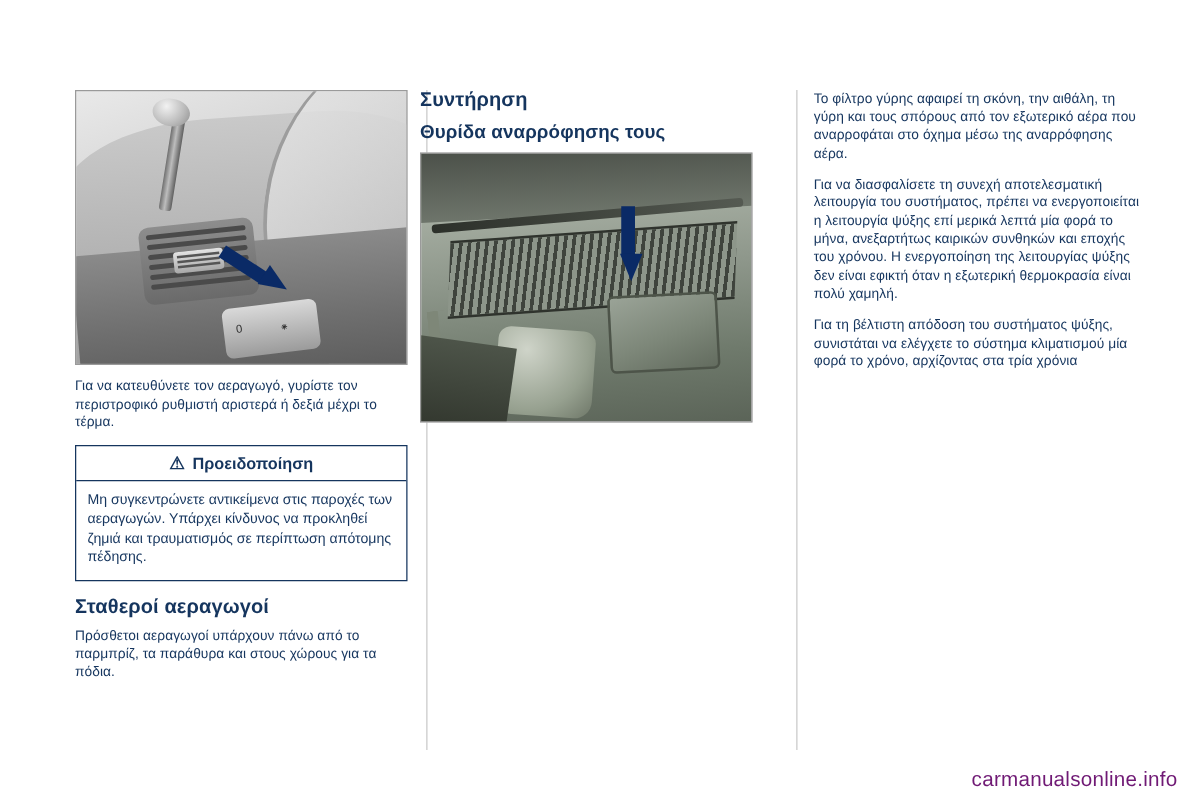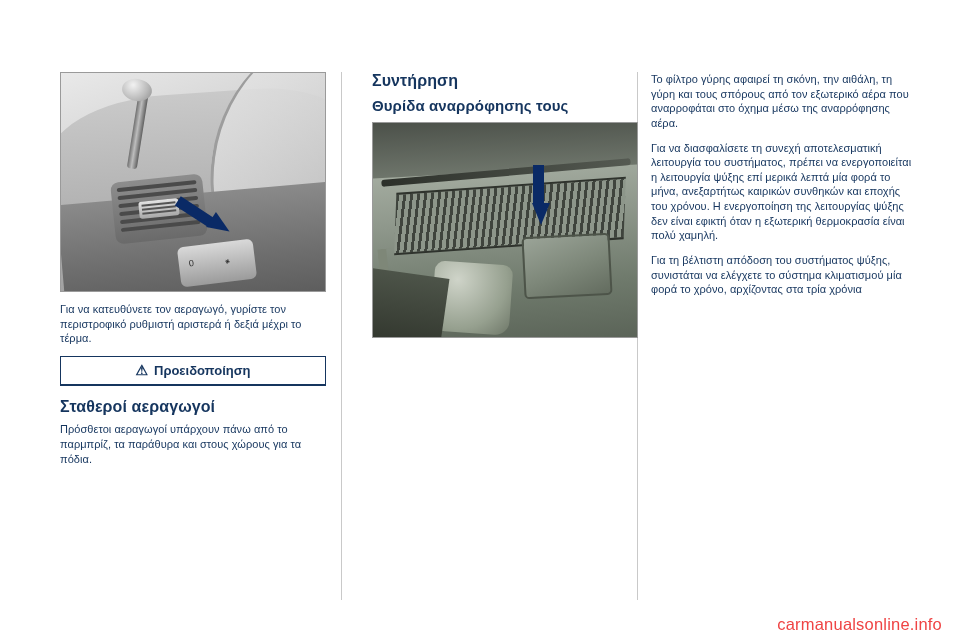--- a/index.html
+++ b/index.html
@@ -40,21 +40,21 @@
     font-weight: bold;
     color: #15355e;
   }
   
   .col {
     position: absolute;
     top: 72px;
     width: 266px;
   }
   .col1 { left: 60px; }
-  .col2 { left: 372px; }
+  .col2 { left: 336px; }
   .col3 { left: 651px; }
 
   .vrule {
     position: absolute;
     top: 72px;
     width: 1px;
     height: 528px;
     background: #c9c9c9;
   }
   .vrule1 { left: 341px; }
@@ -288,21 +288,21 @@
     padding: 8px 9px 10px 9px;
     font-size: 11.3px;
     color: #15355e;
     line-height: 1.36;
   }
   
   .footer {
     position: absolute;
     right: 18px; bottom: 8px;
     font-size: 16.5px;
-    color: #ef4444;
+    color: #701a75;
     letter-spacing: 0.2px;
   }
 </style>
 </head>
 <body>
 
 <div id="page">
 
 
   <div class="vrule vrule1"></div>
@@ -340,20 +340,21 @@
       </div>
     </div>
 
     <p class="body">Για να κατευθύνετε τον αεραγωγό, γυρίστε τον περιστροφικό ρυθμιστή αριστερά ή δεξιά μέχρι το τέρμα.</p>
 
     <div class="warnbox">
       <div class="warnbox-head">
         <span class="warn-icon">⚠</span>
         <span>Προειδοποίηση</span>
       </div>
+      <div class="warnbox-body">Μη συγκεντρώνετε αντικείμενα στις παροχές των αεραγωγών. Υπάρχει κίνδυνος να προκληθεί ζημιά και τραυματισμός σε περίπτωση απότομης πέδησης.</div>
     </div>
 
     <h2 class="section">Σταθεροί αεραγωγοί</h2>
     <p class="body">Πρόσθετοι αεραγωγοί υπάρχουν πάνω από το παρμπρίζ, τα παράθυρα και στους χώρους για τα πόδια.</p>
   </div>
 
   <div class="col col2">
     <h2 class="section">Συντήρηση</h2>
     <h3 class="sub">Θυρίδα αναρρόφησης τους</h3>
 

